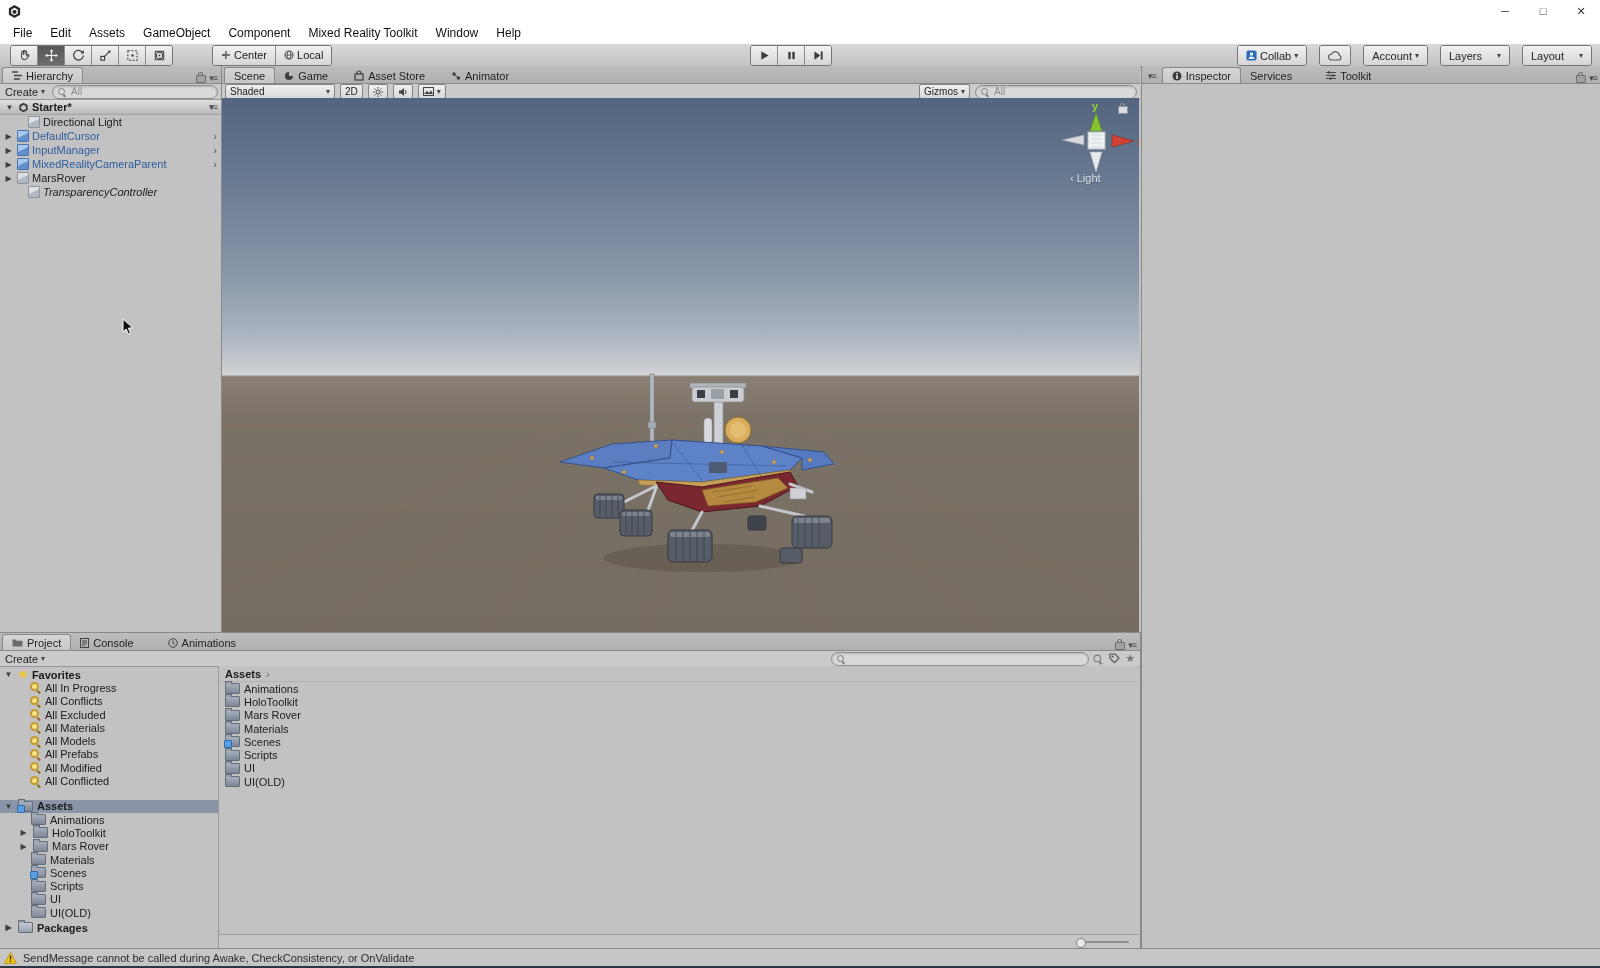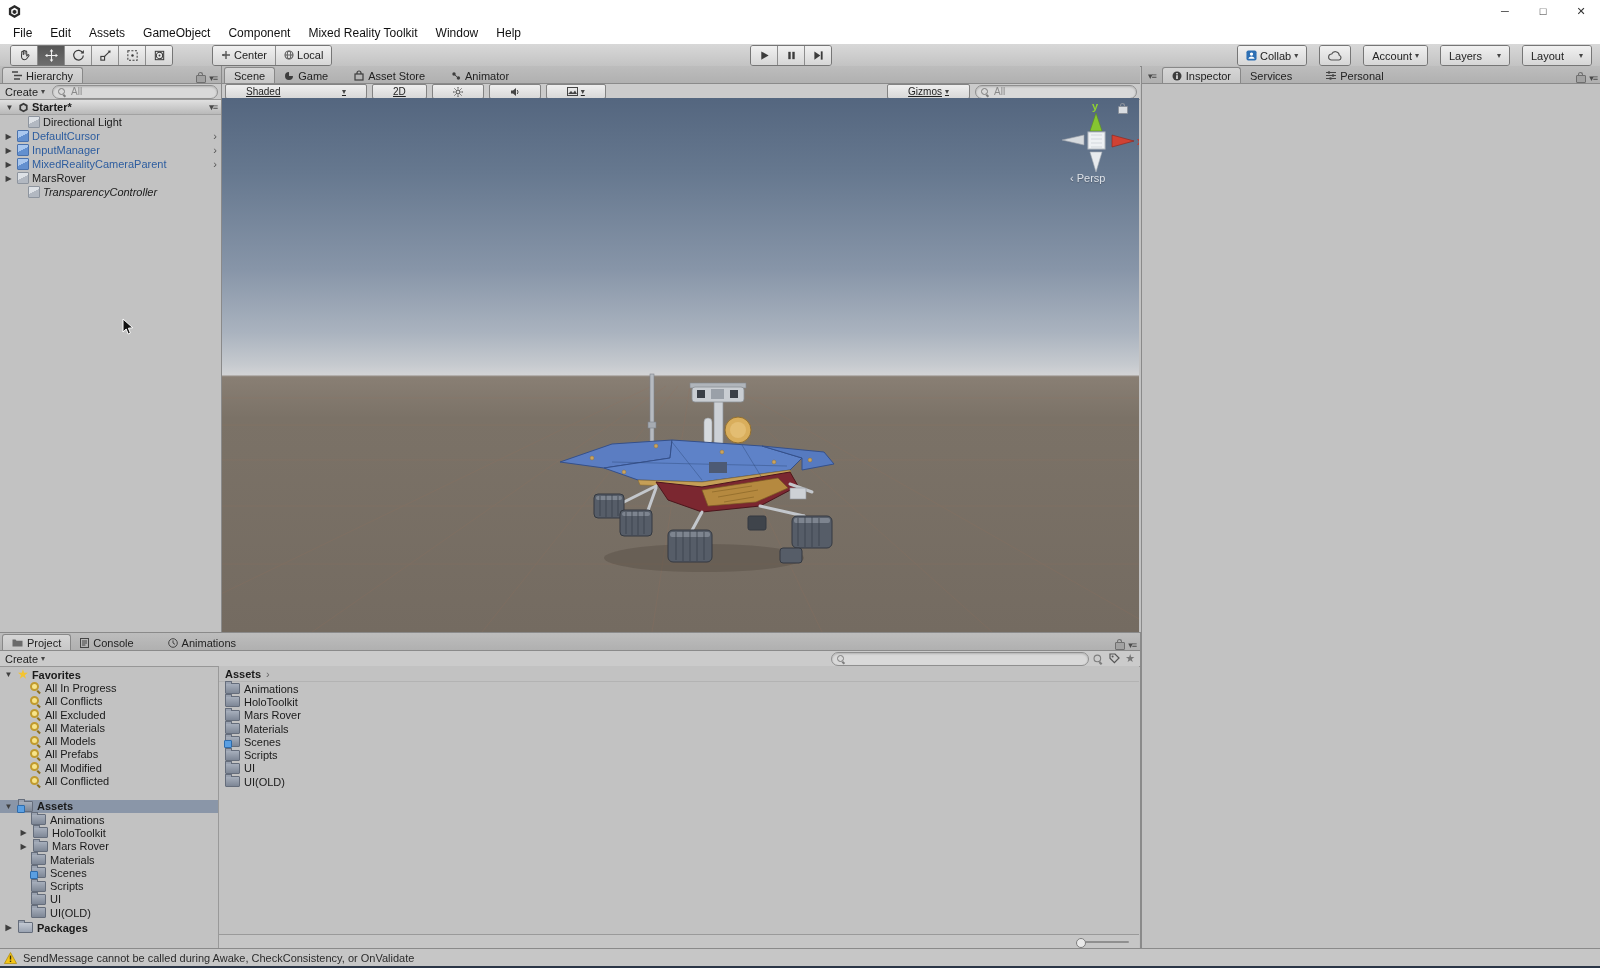--- a/index.html
+++ b/index.html
@@ -61,21 +61,21 @@
   .fold{width:11px;font-size:8px;color:#3f3f3f;text-align:center;flex:0 0 auto;}
   .cube{width:10px;height:10px;border-radius:1px;flex:0 0 auto;
         background:linear-gradient(155deg,#dde1e6 0 46%,#b2b8c1 46%);border:1px solid #8d949e;}
   .cube.prefab{background:linear-gradient(155deg,#a9c7ee 0 46%,#6390cf 46%);border-color:#4a72ad;}
   .prefab-txt{color:#2d5d9f;}
   .rowchev{margin-left:auto;color:#555;font-size:11px;line-height:1;}
 
   
   .scenepanel{left:222px;top:66px;width:918px;height:566px;background:#c2c2c2;}
   .sbtn{height:13px;border:1px solid #838383;background:linear-gradient(#efefef,#d8d8d8);border-radius:2px;
-        display:inline-flex;align-items:center;gap:3px;padding:0 20px;font-size:10px;color:#222;text-decoration:underline;}
+        display:inline-flex;align-items:center;gap:3px;padding:0 4px;font-size:10px;color:#222;}
   .viewport{position:absolute;left:0;top:32px;width:917px;height:534px;overflow:hidden;
       background:linear-gradient(180deg,#54667f 0%,#66788f 14%,#8795a8 32%,#aab3bf 44%,#c6cacf 50%,#d2d3d5 51.8%,
                  #897f74 52.2%,#7b7267 60%,#746b61 100%);}
   .persp-label{position:absolute;color:#dde1e7;font-size:11px;text-shadow:0 1px 1px rgba(0,0,0,.25);}
   .vlock{position:absolute;left:896px;top:8px;width:8px;height:6px;background:#d9dde2;border:1px solid #8b919b;border-radius:1px;}
   .vlock::before{content:"";position:absolute;left:1px;top:-4px;width:3px;height:3px;border:1px solid #8b919b;border-bottom:none;border-radius:3px 3px 0 0;}
 
   
   .inspector{left:1141px;top:66px;width:459px;height:882px;background:#c2c2c2;border-left:1px solid #8a8a8a;}
 
@@ -484,21 +484,21 @@
       <svg class="abs" style="left:828px;top:2px;" width="92" height="100" viewBox="0 0 92 100">
         <text x="42" y="10" font-size="11" font-weight="bold" fill="#8fd32f">y</text>
         <polygon points="46,13 40,31 52,31" fill="#86c531" stroke="#5a8c1e" stroke-width=".6"></polygon>
         <polygon points="12,40 34,35 34,45" fill="#d6dade" stroke="#9aa0a8" stroke-width=".6"></polygon>
         <polygon points="84,41 62,35 62,47" fill="#d04234" stroke="#8e2218" stroke-width=".6"></polygon>
         <text x="87" y="45" font-size="10" font-weight="bold" fill="#c13a2c">x</text>
         <rect x="38" y="32" width="17" height="17" fill="#eef1f4" stroke="#b4bac1"></rect>
         <path d="M41 35h11M41 39h11M41 43h11M41 47h11" stroke="#d3d8dd" stroke-width="1"></path>
         <polygon points="46,72 40,52 52,52" fill="#e8ebee" stroke="#a8aeb6" stroke-width=".6"></polygon>
       </svg>
-      <span class="persp-label" style="left:848px;top:74px;">‹ <span>Persp</span></span>
+      <span class="persp-label" style="left:848px;top:74px;">‹ <span>Light</span></span>
       <span class="vlock"></span>
     </div>
   </div>
 
   <div class="abs inspector">
     <div class="tabbar">
       <span class="pmenu" style="margin:0 6px 2px 4px;">▾≡</span>
       <div class="tab active">
         <svg width="10" height="10" viewBox="0 0 10 10">
             <circle cx="5" cy="5" r="4.5" fill="#3d3d3d"></circle>
@@ -510,21 +510,21 @@
       <div class="tab">
         <span>Services</span>
       </div>
       <div class="tab" style="margin-left:16px;">
         <svg width="10" height="9" viewBox="0 0 10 9">
             <path d="M0 1.5h10M0 4.5h10M0 7.5h10" stroke="#444" stroke-width="1"></path>
             <circle cx="3" cy="1.5" r="1.3" fill="#444"></circle>
             <circle cx="7" cy="4.5" r="1.3" fill="#444"></circle>
             <circle cx="4.5" cy="7.5" r="1.3" fill="#444"></circle>
           </svg>
-        <span>Personal</span>
+        <span>Toolkit</span>
       </div>
       <div class="corner">
         <span class="lock"></span>
         <span class="pmenu">▾≡</span>
       </div>
     </div>
     <div style="height:865px;background:#c2c2c2;"></div>
   </div>
 
   <div class="abs project">

